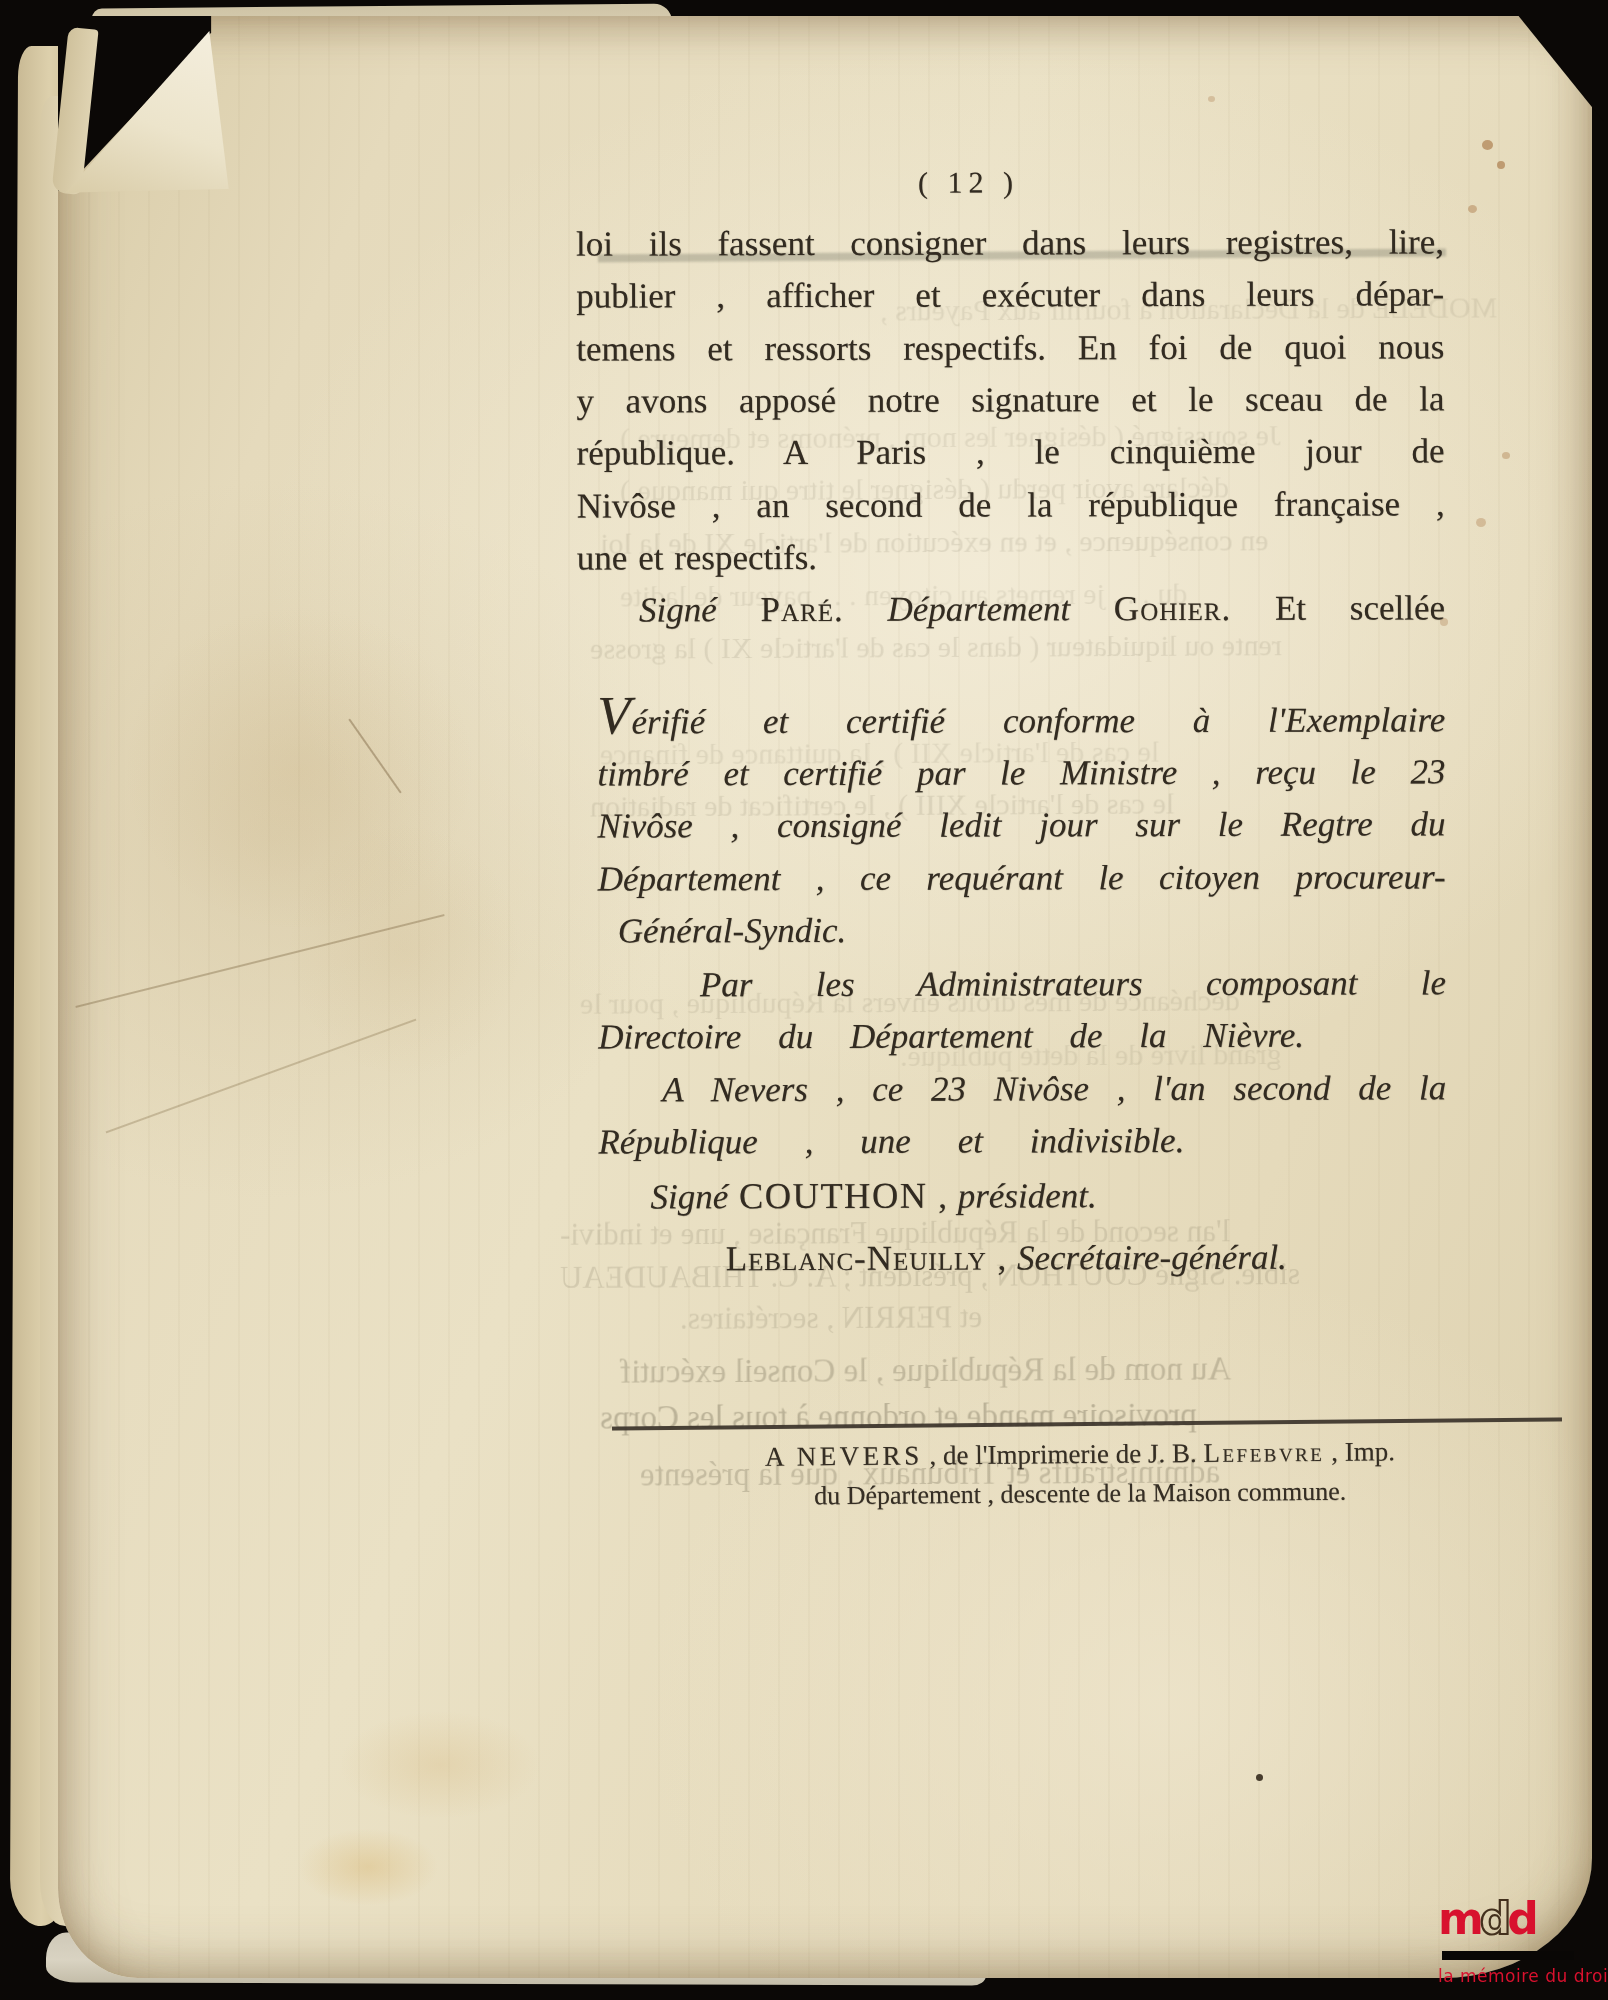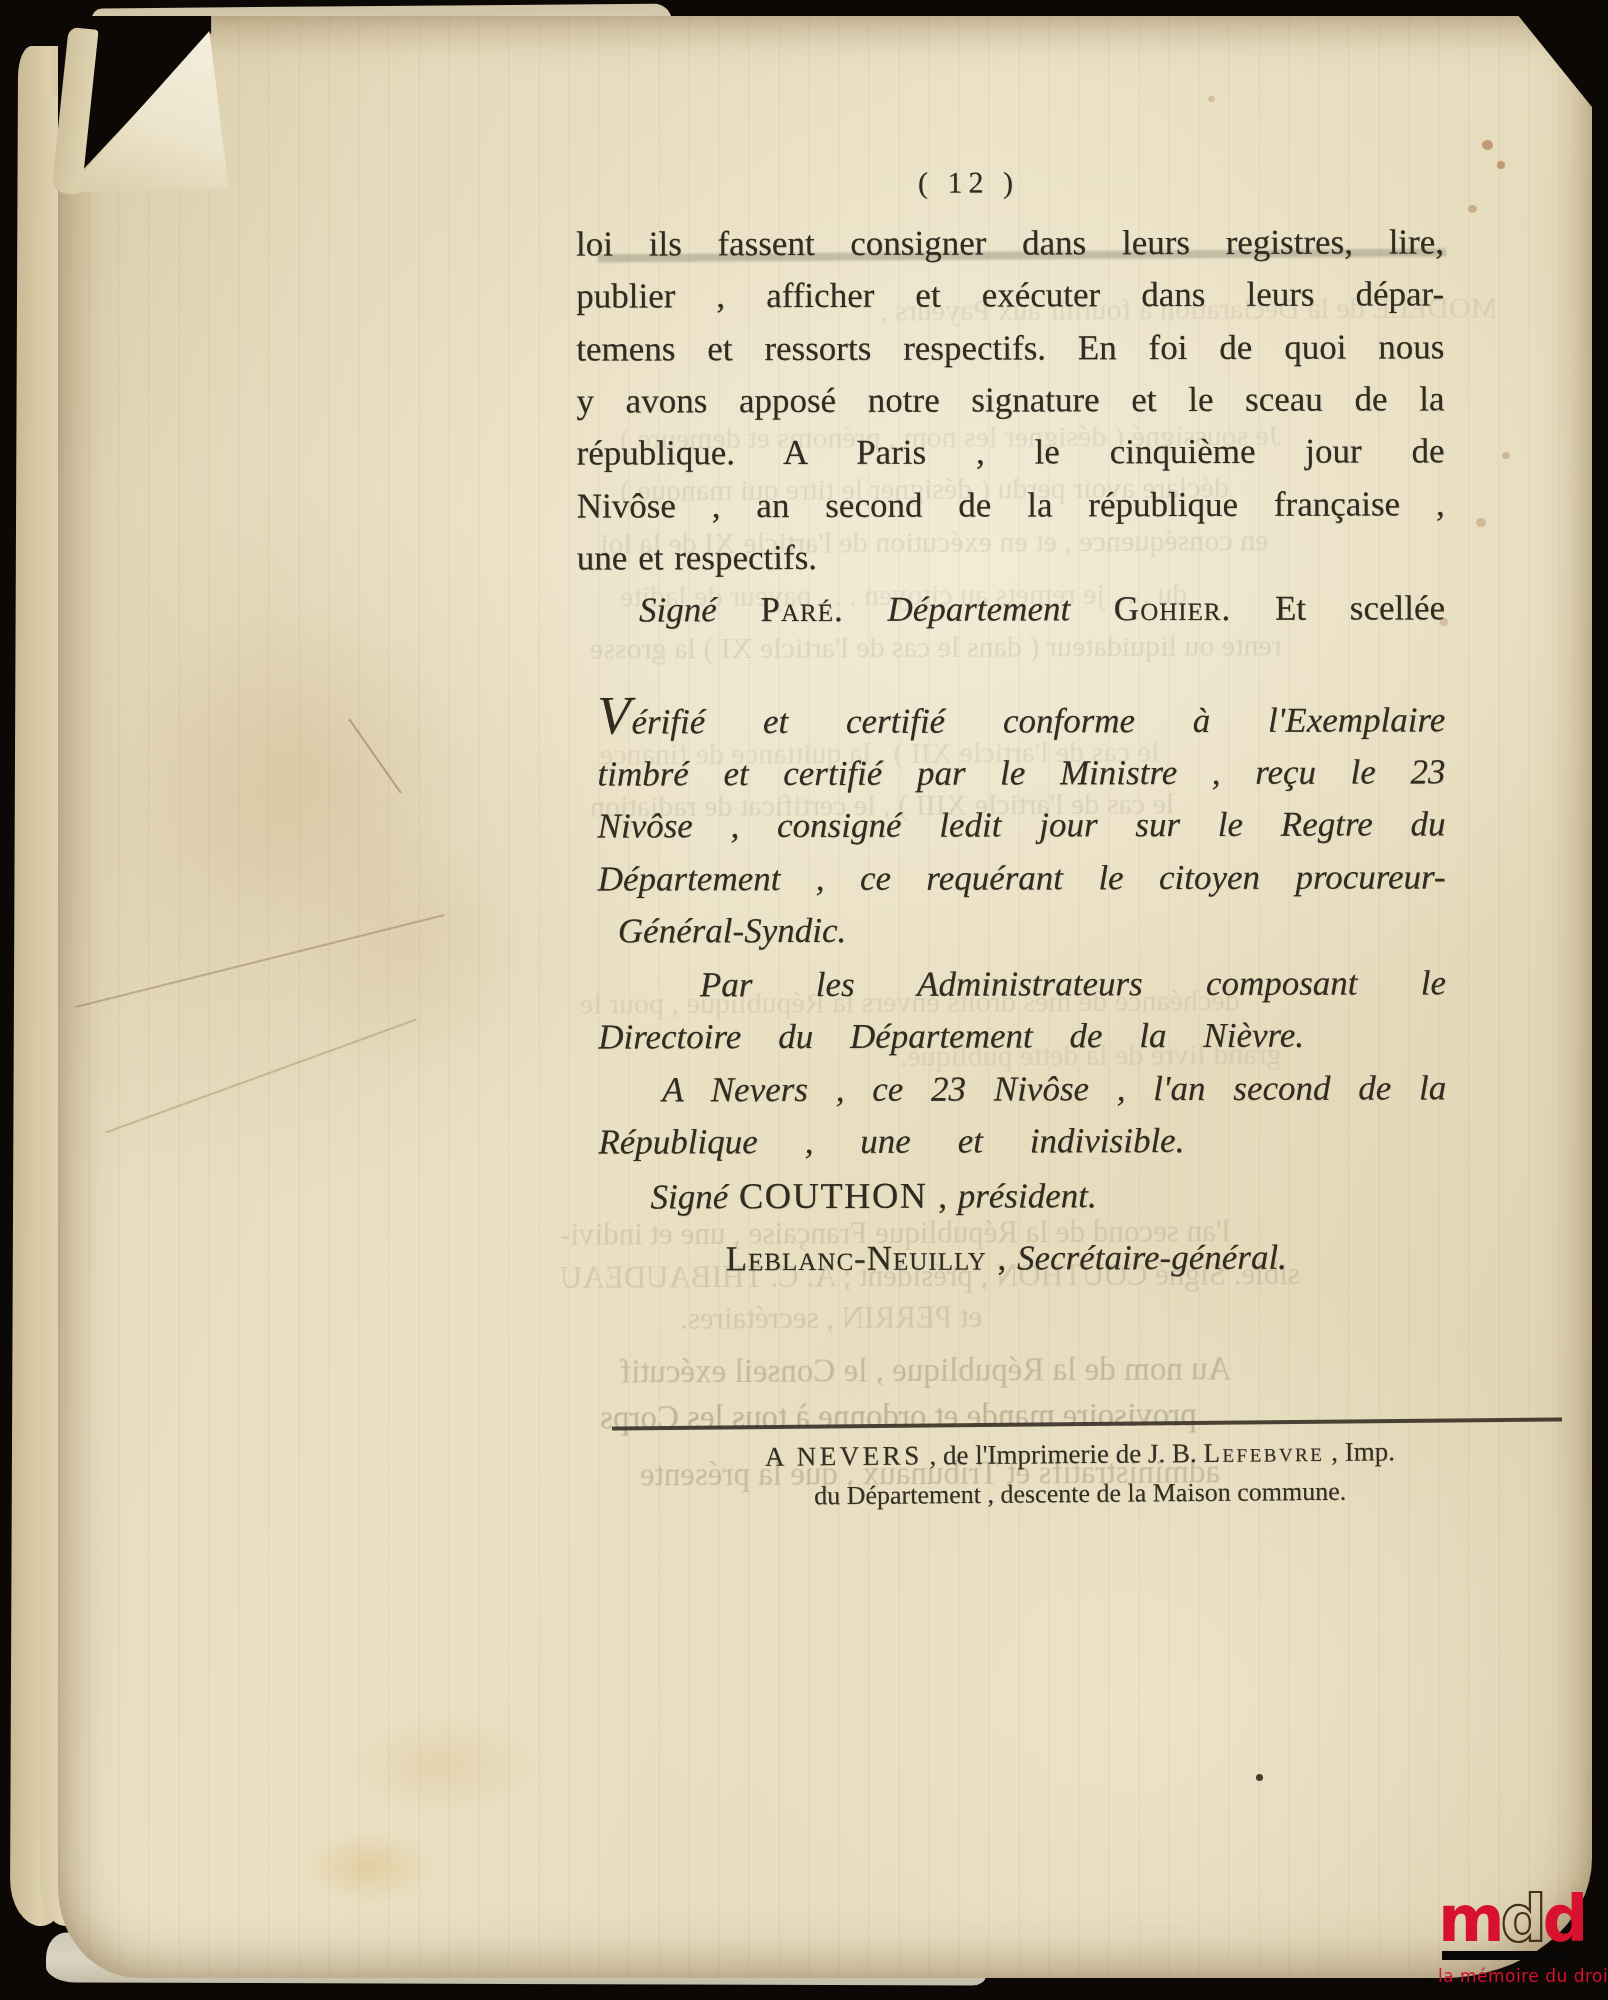--- a/index.html
+++ b/index.html
@@ -101,21 +101,21 @@
 
   
   .ghost-layer { position:absolute; left:0; top:0; width:1608px; height:2000px;
     pointer-events:none; }
   .ghost { position:absolute; transform:scaleX(-1) rotate(.3deg);
     color:#564f3a; font-size:30px; white-space:nowrap; filter:blur(.7px); }
 
   
   .mdd { position:absolute; left:1438px; top:1890px; width:170px; }
   .mdd-letters { font-family:"DejaVu Sans","Liberation Sans",sans-serif;
-    font-weight:bold; font-size:64px; line-height:58px; letter-spacing:-4px; }
+    font-weight:bold; font-size:44px; line-height:58px; letter-spacing:-4px; }
   .mdd-solid { color:#d8112e; }
   .mdd-outline { color:transparent; -webkit-text-stroke:2.2px #43301d; }
   .mdd-bar { width:132px; height:9px; background:#090705; margin:3px 0 6px 4px; }
   .mdd-tagline { font-family:"DejaVu Sans","Liberation Sans",sans-serif;
     color:#d8112e; font-size:17px; white-space:nowrap; letter-spacing:.5px; }
 </style>
 </head>
 <body>
 
 <div class="strip strip-left1"></div>

